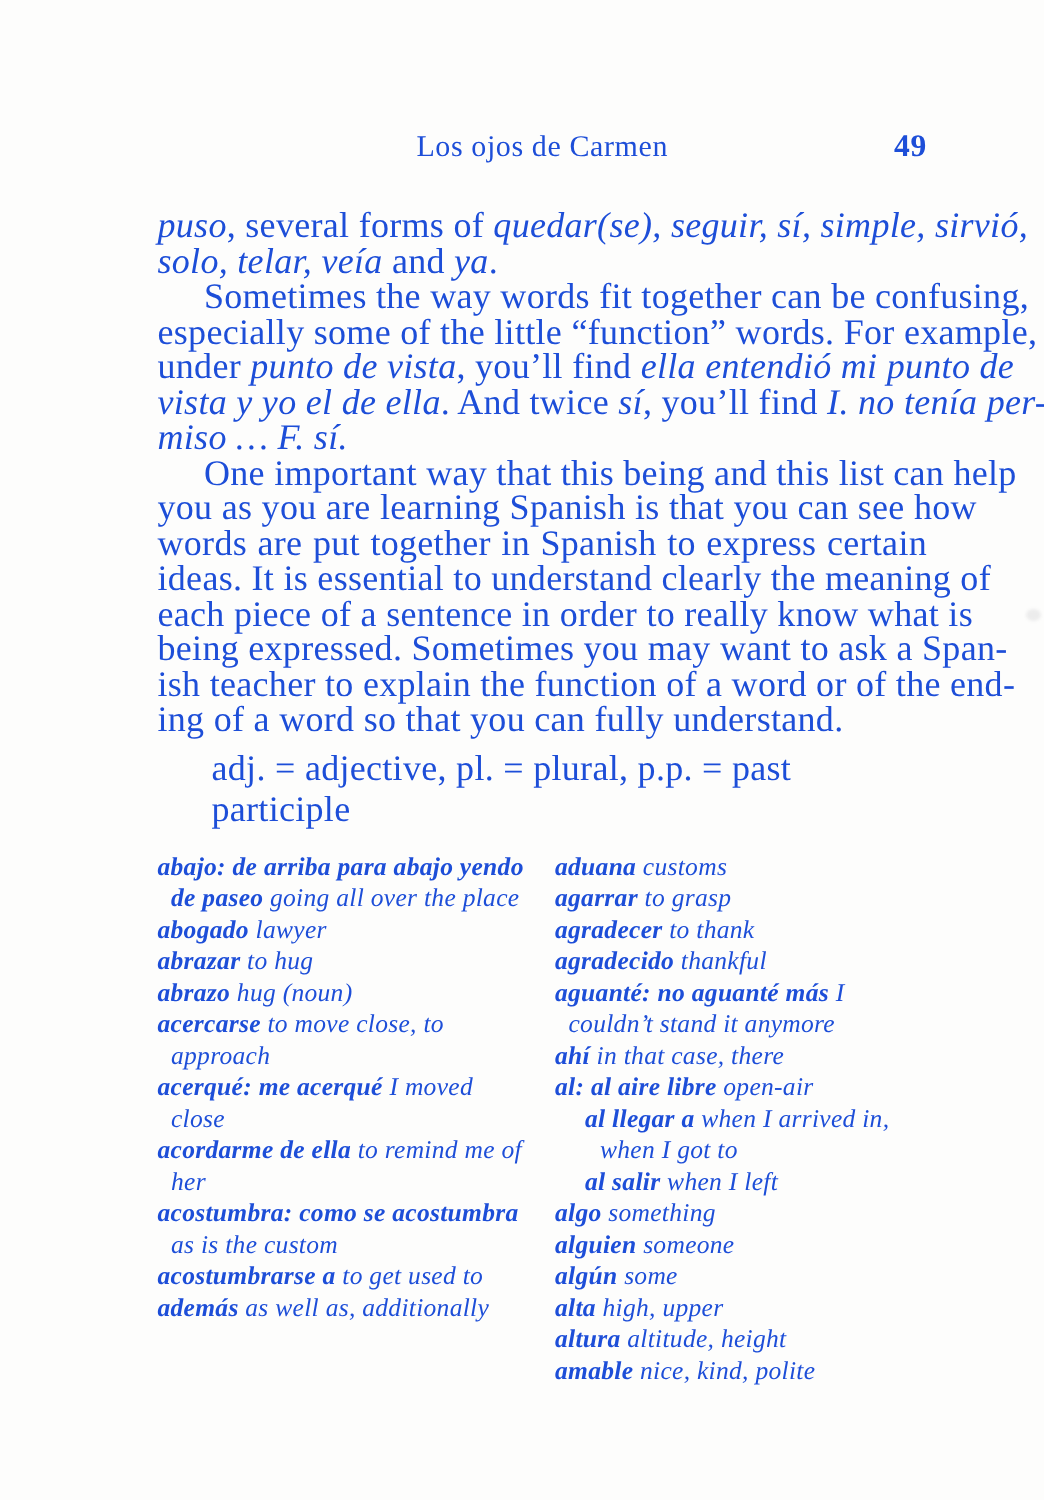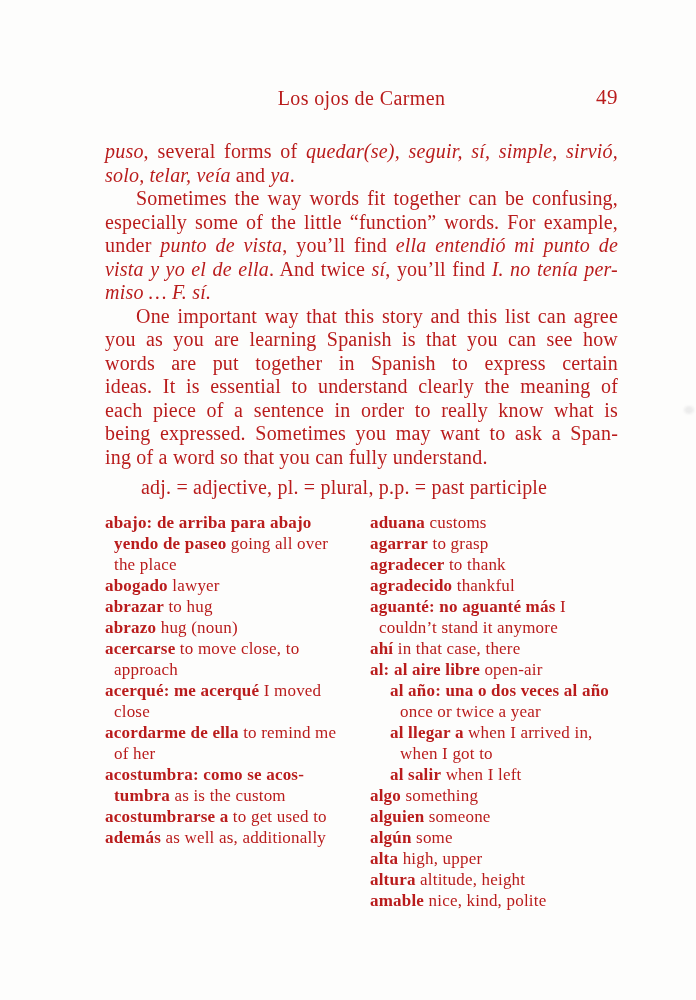--- a/index.html
+++ b/index.html
@@ -1,65 +1,66 @@
 <!DOCTYPE html>
 <html><head>
 <meta charset="utf-8">
 <style>
   html,body{margin:0;padding:0;background:#e9e9e9;}
   .page{
     position:relative;
     width:696px;height:1000px;
     background:#fdfdfc;
     font-family:"Liberation Serif", serif;
-    color:#b91c1c;
+    color:#1d4ed8;
     overflow:hidden;
     box-sizing:border-box;
   }
   .content{
     position:absolute;
     left:105px;top:87px;
     width:513px;
   }
   .header{position:relative;height:27px;}
   .title{
     display:block;text-align:center;
     font-size:20px;letter-spacing:0.4px;
   }
   .pagenum{
     position:absolute;right:0;top:-2px;
-    font-weight:normal;font-size:21px;letter-spacing:0.5px;
+    font-weight:bold;font-size:21px;letter-spacing:0.5px;
   }
   .body{
     margin-top:26px;
-    font-size:20px;
+    font-size:24px;
     line-height:23.5px;
     letter-spacing:0.2px;
   }
   .line{white-space:normal;}
   .line.j{
     white-space:nowrap;
     text-align:justify;
     text-align-last:justify;
   }
   .line.ind{padding-left:31px;}
   .i{font-style:italic;}
   .b{font-weight:bold;}
   .abbrev{
     margin-top:7px;
     padding-left:36px;
-    font-size:20px;
+    font-size:24px;
     letter-spacing:0.2px;
   }
   .glossary{
     display:flex;
     margin-top:13px;
     font-size:17px;
     line-height:21px;
     letter-spacing:0.2px;
+    font-style:italic;
   }
   .gcol{width:245px;}
   .gcol.left{margin-right:20px;}
   .gcol.right{width:248px;}
   .entry{padding-left:9px;text-indent:-9px;}
   .entry.sub{padding-left:30px;text-indent:-10px;}
   .smudge{
     position:absolute;left:684px;top:406px;
     width:10px;height:8px;border-radius:50%;
     background:#ececec;filter:blur(1px);
@@ -77,26 +78,27 @@
     </div>
 
     <div class="body" id="body-paragraphs">
         <div class="line j"><span class="i">puso</span><span>, several forms of </span><span class="i">quedar(se), seguir, sí, simple, sirvió,</span></div>
         <div class="line"><span class="i">solo, telar, veía</span><span> and </span><span class="i">ya</span><span>.</span></div>
         <div class="line j ind"><span>Sometimes the way words fit together can be confusing,</span></div>
         <div class="line j"><span>especially some of the little “function” words. For example,</span></div>
         <div class="line j"><span>under </span><span class="i">punto de vista</span><span>, you’ll find </span><span class="i">ella entendió mi punto de</span></div>
         <div class="line j"><span class="i">vista y yo el de ella</span><span>. And twice </span><span class="i">sí</span><span>, you’ll find </span><span class="i">I. no tenía per-</span></div>
         <div class="line"><span class="i">miso … F. sí.</span></div>
-        <div class="line j ind"><span>One important way that this story and this list can agree</span></div>
+        <div class="line j ind"><span>One important way that this being and this list can help</span></div>
         <div class="line j"><span>you as you are learning Spanish is that you can see how</span></div>
         <div class="line j"><span>words are put together in Spanish to express certain</span></div>
         <div class="line j"><span>ideas. It is essential to understand clearly the meaning of</span></div>
         <div class="line j"><span>each piece of a sentence in order to really know what is</span></div>
         <div class="line j"><span>being expressed. Sometimes you may want to ask a Span-</span></div>
+        <div class="line j"><span>ish teacher to explain the function of a word or of the end-</span></div>
         <div class="line"><span>ing of a word so that you can fully understand.</span></div>
       </div>
 
     <div class="abbrev">adj. = adjective, pl. = plural, p.p. = past participle</div>
 
     <div class="glossary">
       <div class="gcol left" id="gcol-left">
           <div class="entry"><span class="b">abajo: de arriba para abajo yendo de paseo</span><span> going all over the place</span></div>
           <div class="entry"><span class="b">abogado</span><span> lawyer</span></div>
           <div class="entry"><span class="b">abrazar</span><span> to hug</span></div>
@@ -109,21 +111,20 @@
           <div class="entry"><span class="b">además</span><span> as well as, additionally</span></div>
         </div>
       <div class="gcol right" id="gcol-right">
           <div class="entry"><span class="b">aduana</span><span> customs</span></div>
           <div class="entry"><span class="b">agarrar</span><span> to grasp</span></div>
           <div class="entry"><span class="b">agradecer</span><span> to thank</span></div>
           <div class="entry"><span class="b">agradecido</span><span> thankful</span></div>
           <div class="entry"><span class="b">aguanté: no aguanté más</span><span> I couldn’t stand it anymore</span></div>
           <div class="entry"><span class="b">ahí</span><span> in that case, there</span></div>
           <div class="entry"><span class="b">al: al aire libre</span><span> open-air</span></div>
-          <div class="entry sub"><span class="b">al año: una o dos veces al año</span><span> once or twice a year</span></div>
           <div class="entry sub"><span class="b">al llegar a</span><span> when I arrived in, when I got to</span></div>
           <div class="entry sub"><span class="b">al salir</span><span> when I left</span></div>
           <div class="entry"><span class="b">algo</span><span> something</span></div>
           <div class="entry"><span class="b">alguien</span><span> someone</span></div>
           <div class="entry"><span class="b">algún</span><span> some</span></div>
           <div class="entry"><span class="b">alta</span><span> high, upper</span></div>
           <div class="entry"><span class="b">altura</span><span> altitude, height</span></div>
           <div class="entry"><span class="b">amable</span><span> nice, kind, polite</span></div>
         </div>
     </div>

